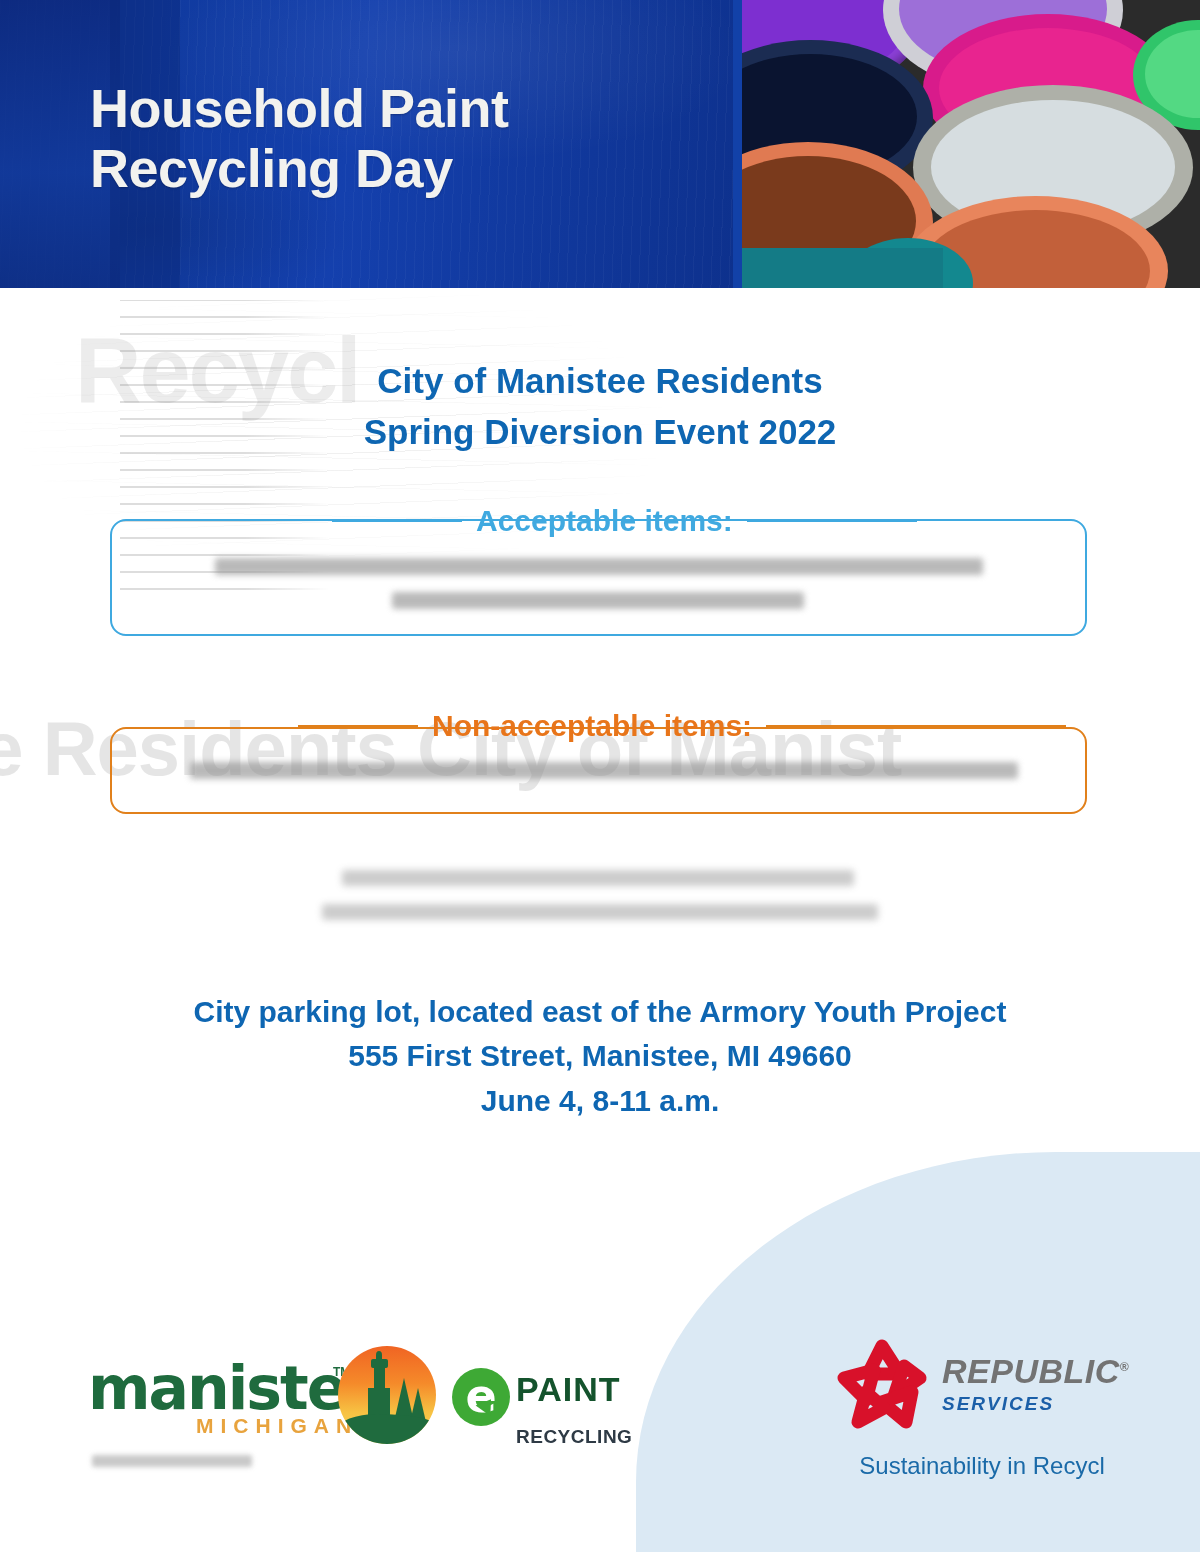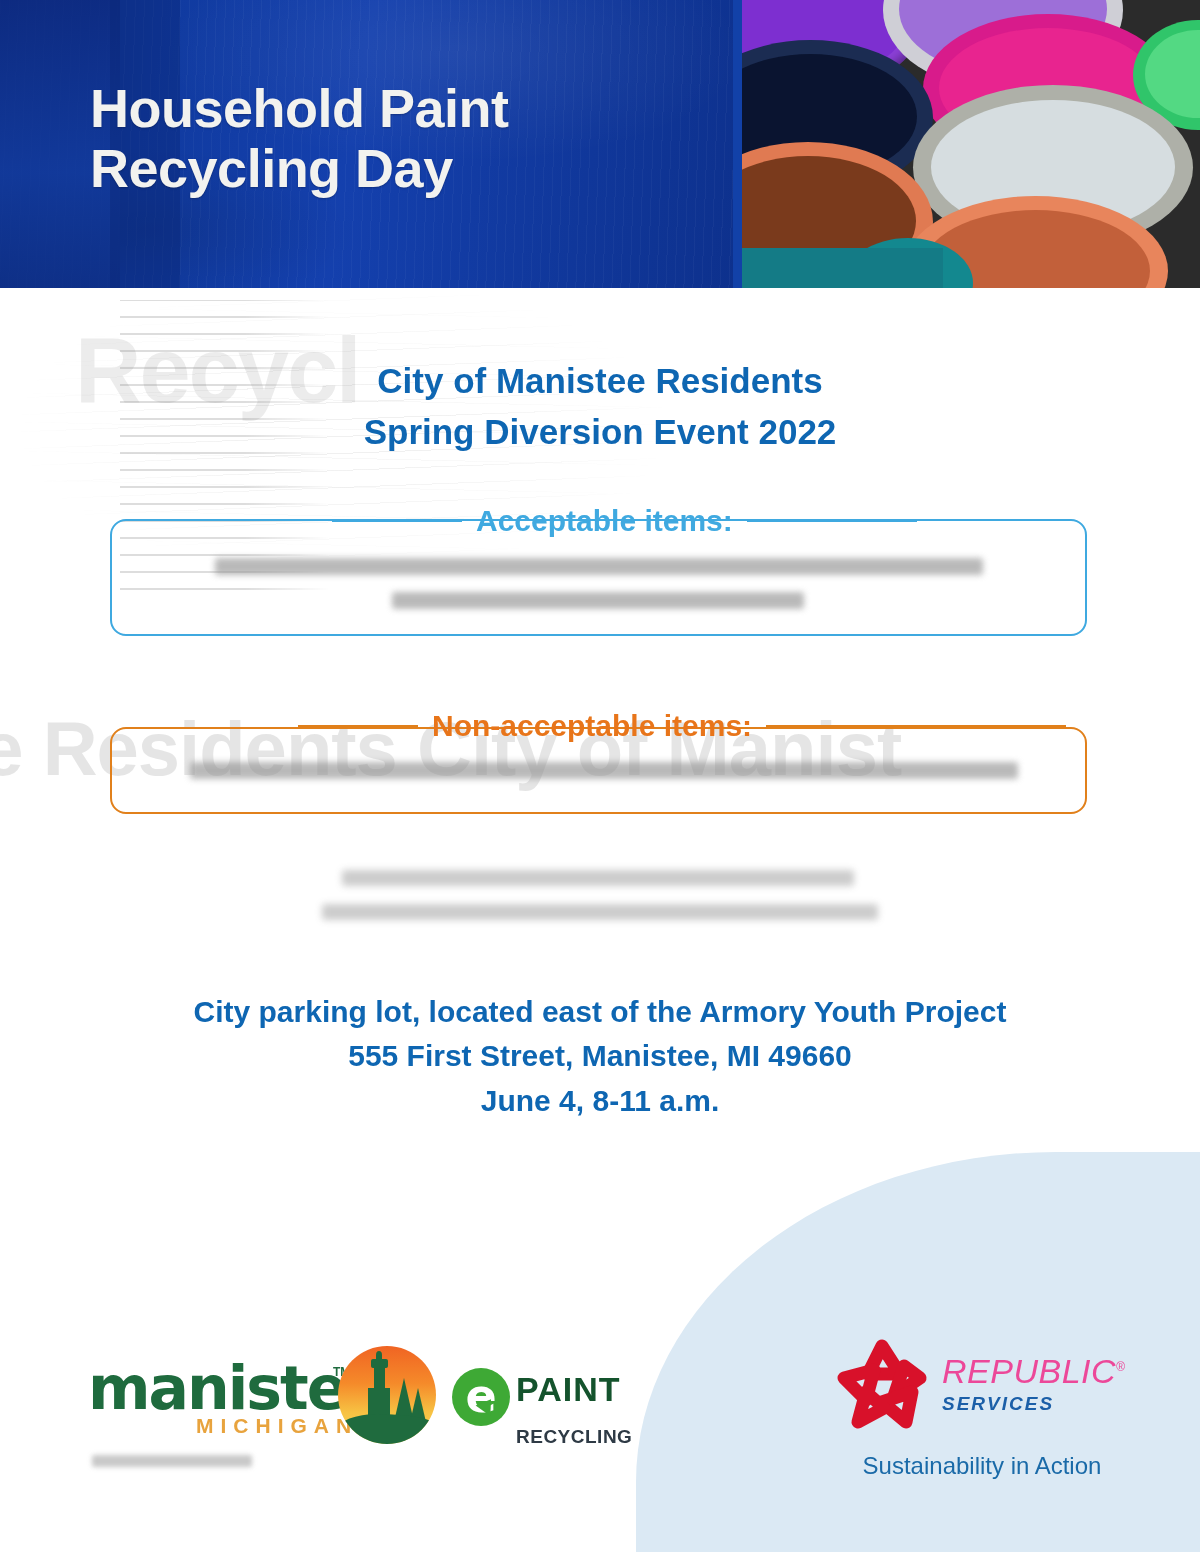--- a/index.html
+++ b/index.html
@@ -163,21 +163,21 @@
     position:absolute;left:26px;top:30px;width:0;height:0;
     border-left:9px solid transparent;border-right:9px solid transparent;border-bottom:14px solid #3EA935;
     transform:rotate(35deg);
   }
   .epaint-paint{position:absolute;left:64px;top:2px;font-size:34px;font-weight:bold;color:#14532d;letter-spacing:1px;}
   .epaint-rec{position:absolute;left:64px;top:38px;font-size:19px;font-weight:bold;color:#2E3A45;letter-spacing:.5px;margin-top:20px;}
 
   .republic{position:absolute;left:822px;top:1336px;width:320px;height:170px;}
   .rs-star{position:absolute;left:8px;top:0;width:104px;height:100px;}
   .rs-text{position:absolute;left:120px;top:18px;}
-  .rs-name{font-size:34px;font-weight:normal;font-style:italic;color:#ec4899;letter-spacing:.5px;line-height:1;}
+  .rs-name{font-size:34px;font-weight:bold;font-style:italic;color:#737373;letter-spacing:.5px;line-height:1;}
   .rs-reg{font-size:12px;vertical-align:super;}
   .rs-sub{font-size:19px;font-weight:bold;font-style:italic;color:#1b5fa8;letter-spacing:2px;margin-top:5px;}
   .rs-tag{position:absolute;left:2px;top:116px;width:316px;text-align:center;font-size:24px;color:#1a6aa8;}
 
   .small-url{position:absolute;left:92px;top:1455px;width:160px;height:12px;background:#9b9b9b;filter:blur(2.6px);opacity:.55;border-radius:2px;}
 </style>
 </head>
 <body>
 
 <div class="poster">
@@ -284,16 +284,16 @@
         <path d="M88 42 L62 60 L72 30 Z"></path>
         <path d="M74 86 L50 66 L80 56 Z"></path>
         <path d="M26 86 L34 56 L52 72 Z"></path>
         <path d="M12 42 L42 34 L34 64 Z"></path>
       </g>
     </svg>
     <div class="rs-text">
       <div class="rs-name"><span>REPUBLIC</span><span class="rs-reg">®</span></div>
       <div class="rs-sub">SERVICES</div>
     </div>
-    <div class="rs-tag">Sustainability in Action</div>
+    <div class="rs-tag">Sustainability in Recycl</div>
   </div>
 
 </div>
 
 </body></html>

